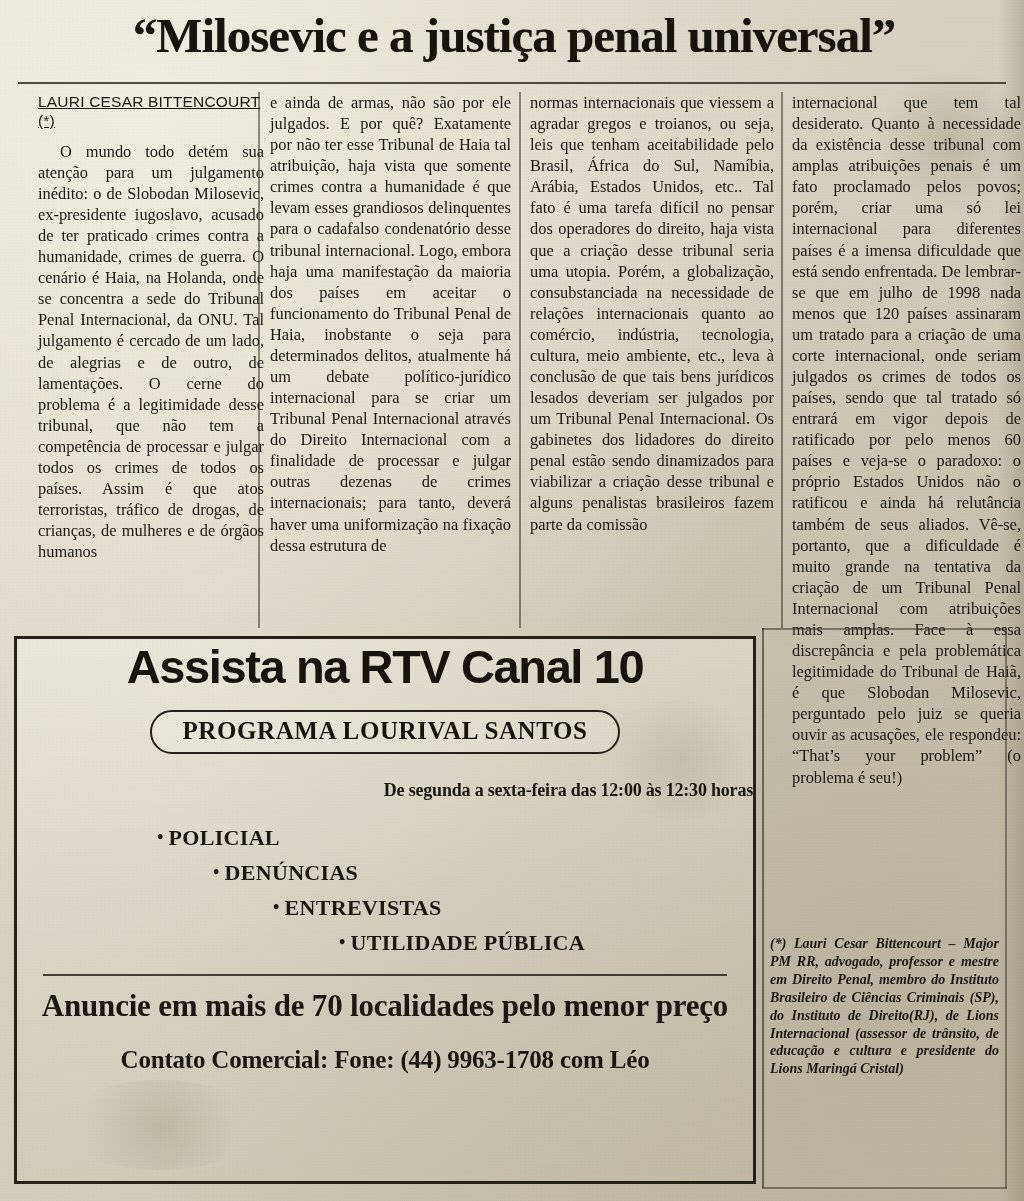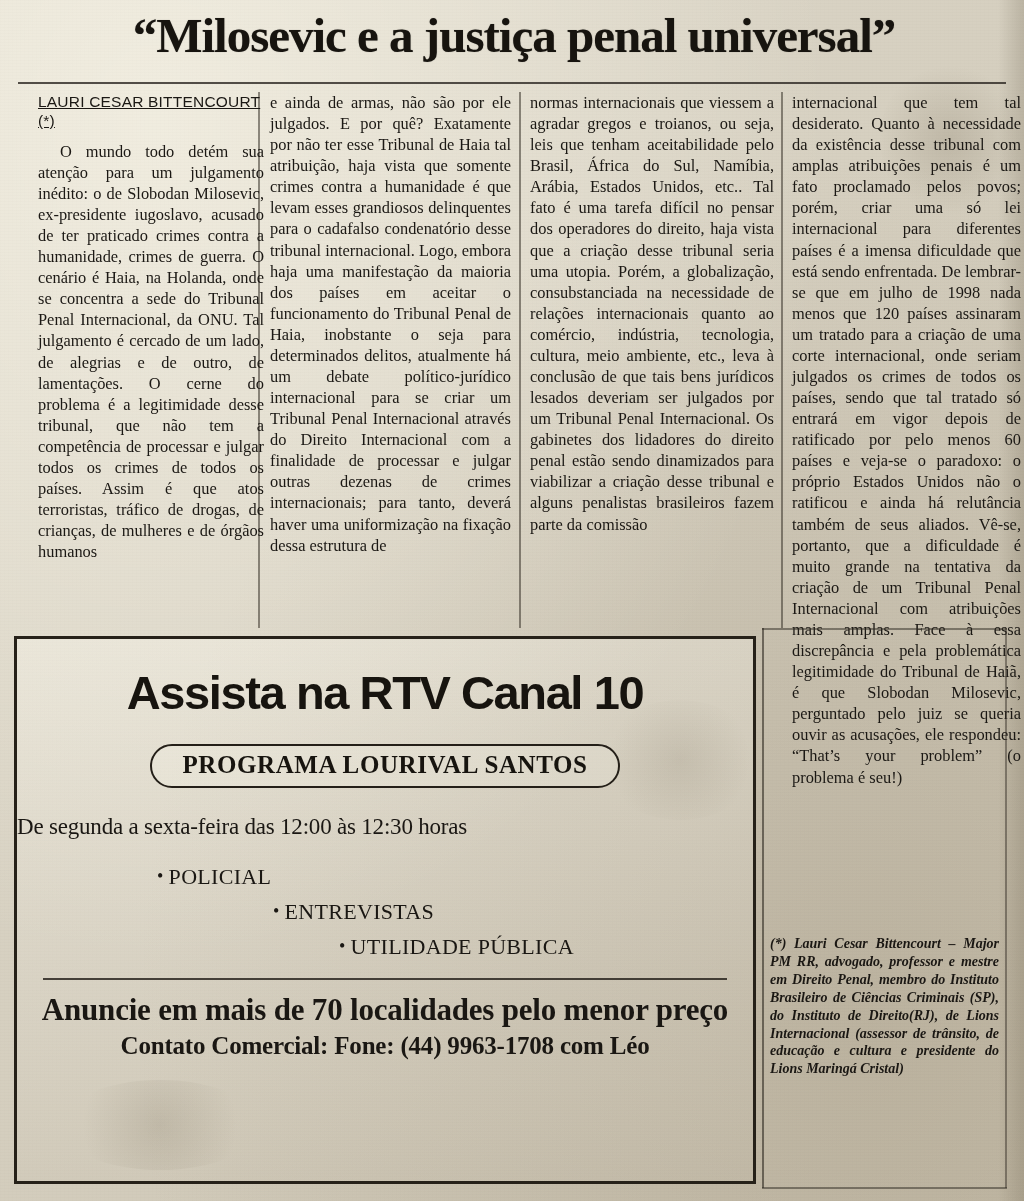--- a/index.html
+++ b/index.html
@@ -84,65 +84,64 @@
     border:3px solid #262119;
     background:linear-gradient(180deg, rgba(255,253,244,.30), rgba(200,192,176,.18));
     box-sizing:border-box;
   }
   .ad-title{
     text-align:center;
     font-family:"Liberation Sans", sans-serif;
     font-weight:700;
     font-size:47px;
     letter-spacing:-1.4px;
-    margin-top:26px;
     color:#17140f;
   }
   .ad-prog-wrap{
-    display:flex;justify-content:center;margin-top:24px;
+    display:flex;justify-content:center;margin-top:16px;
   }
   .ad-prog{
     border:2px solid #241f18;
     border-radius:22px;
     padding:5px 30px 7px 30px;
     font-weight:700;
     font-size:25px;
     letter-spacing:.6px;
     color:#17140f;
     background:rgba(255,255,245,.18);
   }
   .ad-sched{
-    text-align:left;
-    font-weight:400;
-    font-size:23px;
+    text-align:right;
+    font-weight:700;
+    font-size:18px;
     margin-top:26px;
     letter-spacing:-.2px;
   }
   .ad-list{
     margin:24px 16px 0 0;padding:0;list-style:none;
-    font-weight:400;
+    font-weight:700;
     font-size:22px;
     letter-spacing:.3px;
   }
   .ad-list li{margin:9px 0;}
   .ad-list li .bullet{font-size:18px;vertical-align:2px;margin-right:5px;}
   .li1{padding-left:140px;}
   .li2{padding-left:196px;}
   .li3{padding-left:256px;}
   .li4{padding-left:322px;}
   .li5{padding-left:388px;}
 
   .ad-divider{
     margin:18px 26px 0 26px;height:2px;background:#2a2620;opacity:.85;
   }
   .ad-foot{
     text-align:center;font-weight:700;font-size:31px;margin-top:12px;letter-spacing:-.2px;
   }
   .ad-foot2{
-    text-align:center;font-weight:700;font-size:25px;margin-top:4px;letter-spacing:-.2px;
+    text-align:center;font-weight:700;font-size:25px;margin-top:22px;letter-spacing:-.2px;
   }
 
   
   .note{
     position:absolute;left:770px;top:935px;width:229px;
     font-style:italic;font-weight:700;
     font-size:14px;line-height:1.28;text-align:justify;
   }
   .note .lead{ text-indent:20px; }
 
@@ -214,20 +213,21 @@
     <div class="ad-title">Assista na RTV Canal 10</div>
 
     <div class="ad-prog-wrap">
       <div class="ad-prog">PROGRAMA LOURIVAL SANTOS</div>
     </div>
 
     <div class="ad-sched">De segunda a sexta-feira das 12:00 às 12:30 horas</div>
 
     <ul class="ad-list">
       <li class="li1"><span class="bullet">•</span><span>POLICIAL</span></li>
+      <li class="li2"><span class="bullet">•</span><span>DENÚNCIAS</span></li>
       <li class="li3"><span class="bullet">•</span><span>ENTREVISTAS</span></li>
       <li class="li4"><span class="bullet">•</span><span>UTILIDADE PÚBLICA</span></li>
     </ul>
 
     <div class="ad-divider"></div>
     <div class="ad-foot">Anuncie em mais de 70 localidades pelo menor preço</div>
     <div class="ad-foot2">Contato Comercial: Fone: (44) 9963-1708 com Léo</div>
   </div>
 </div>
 

